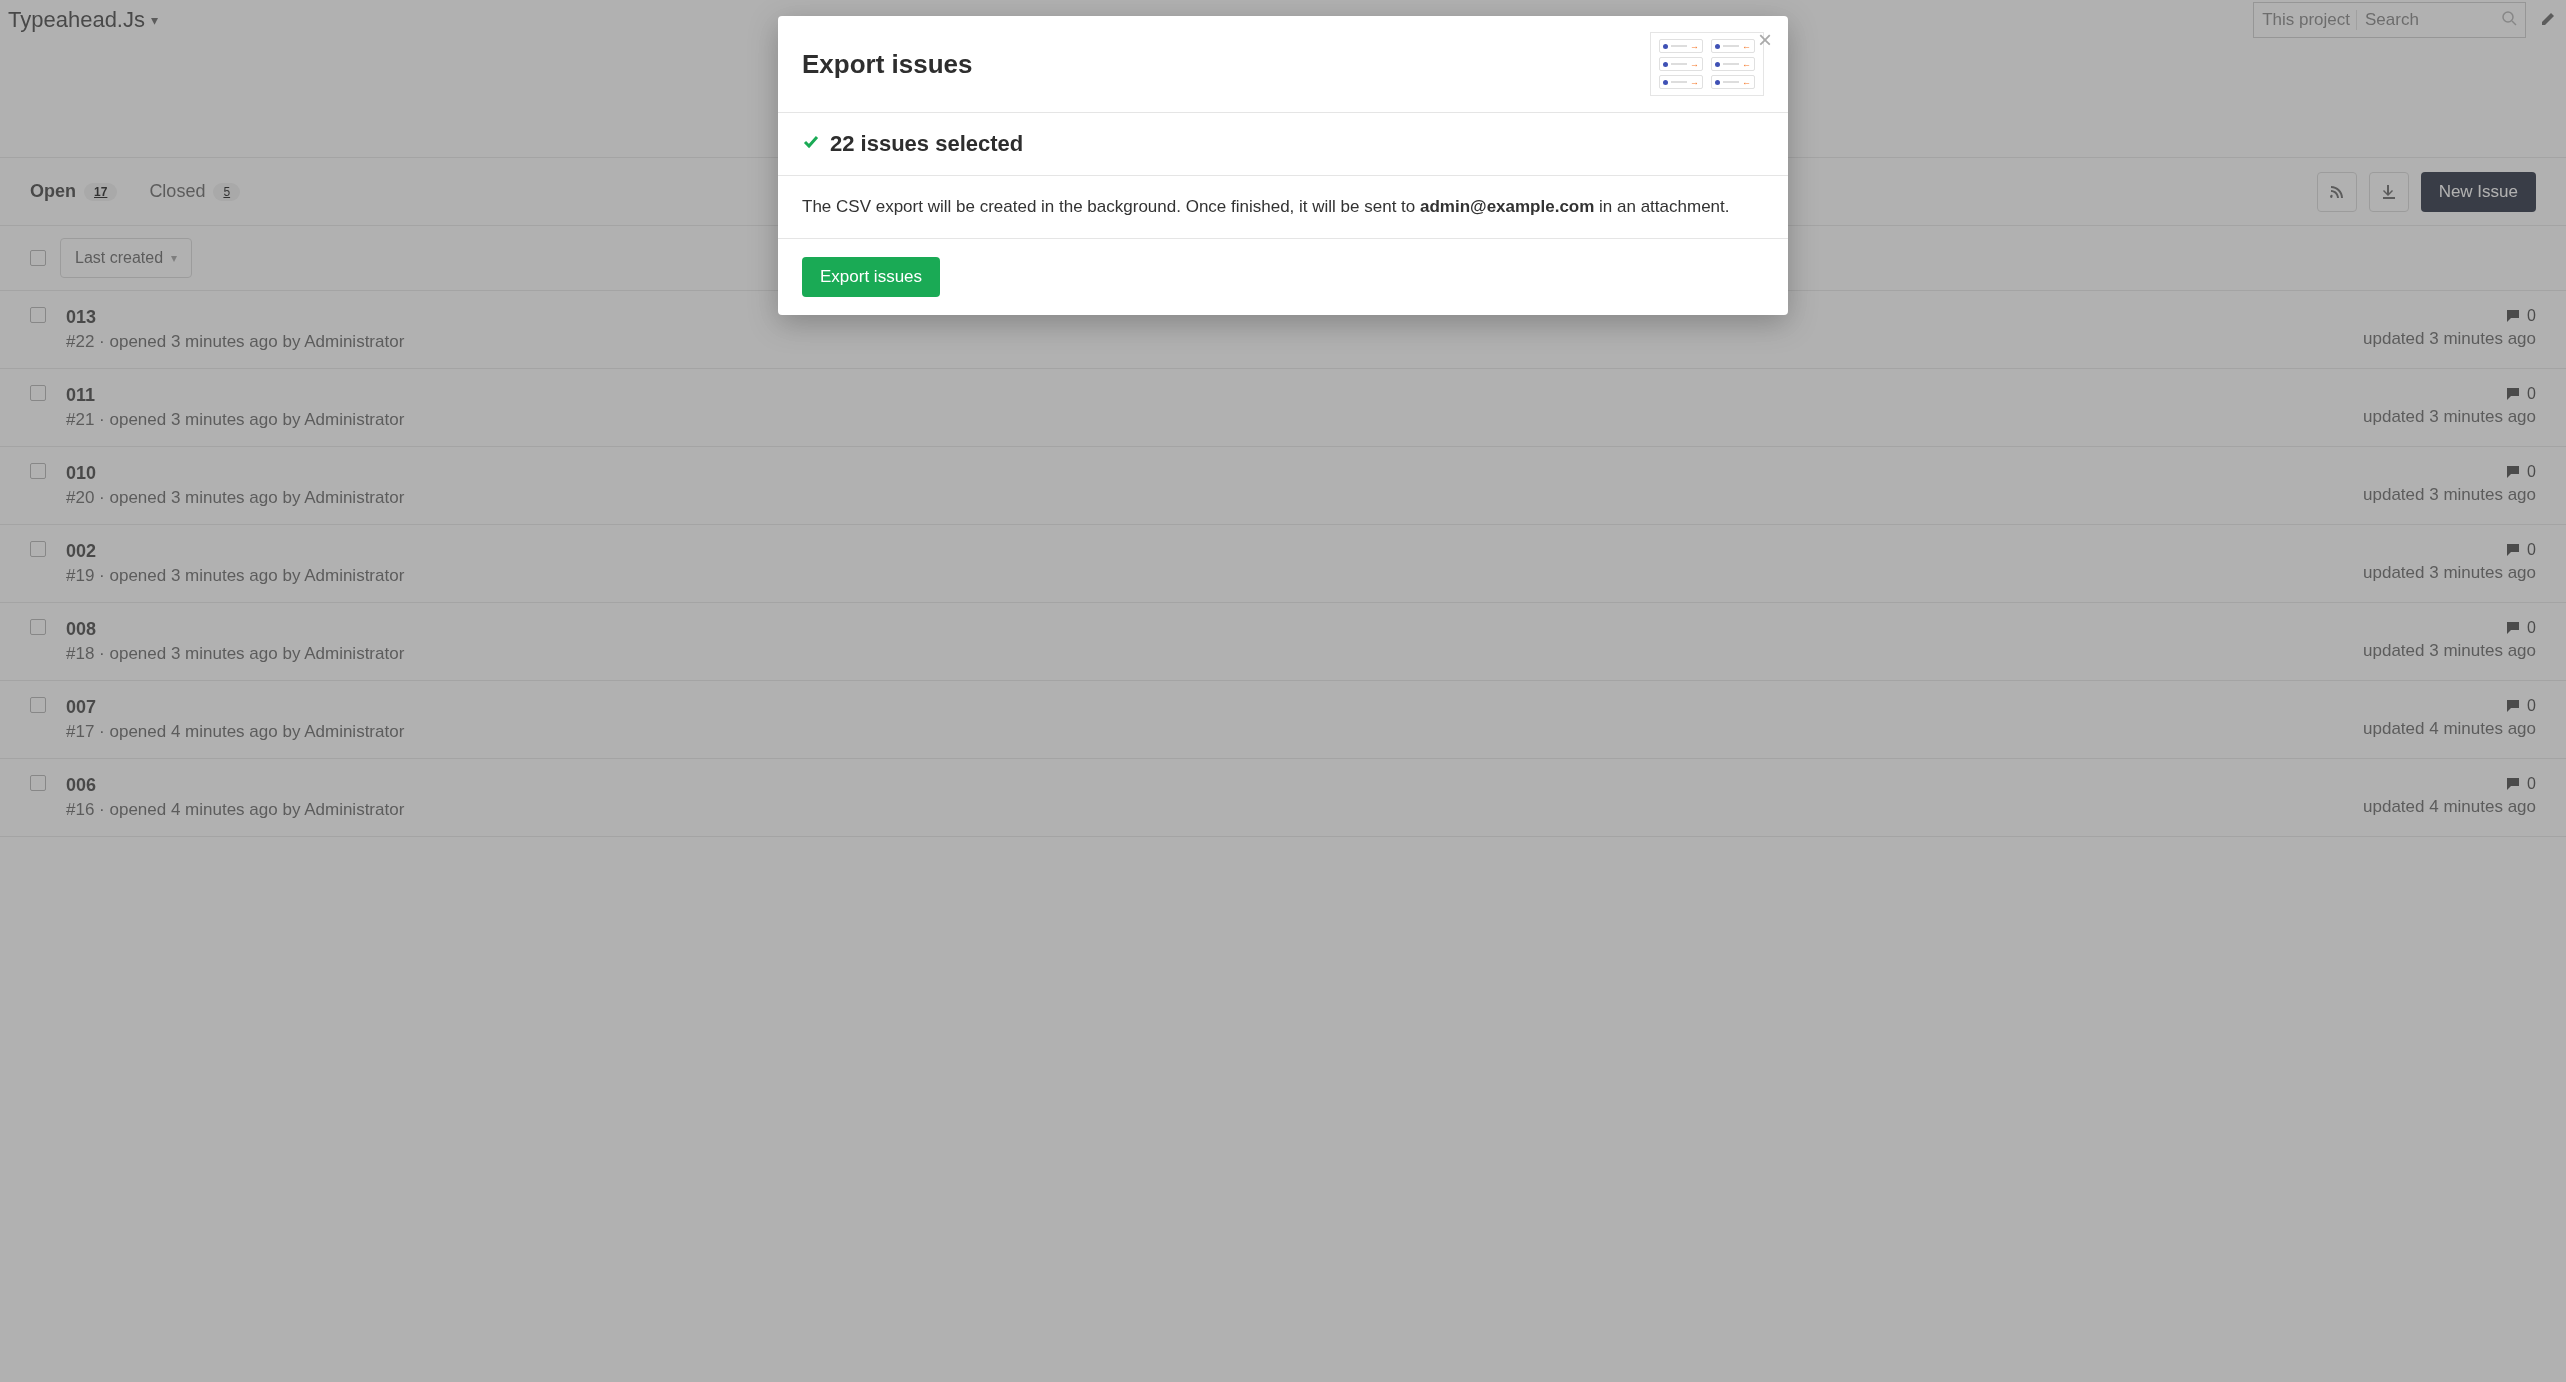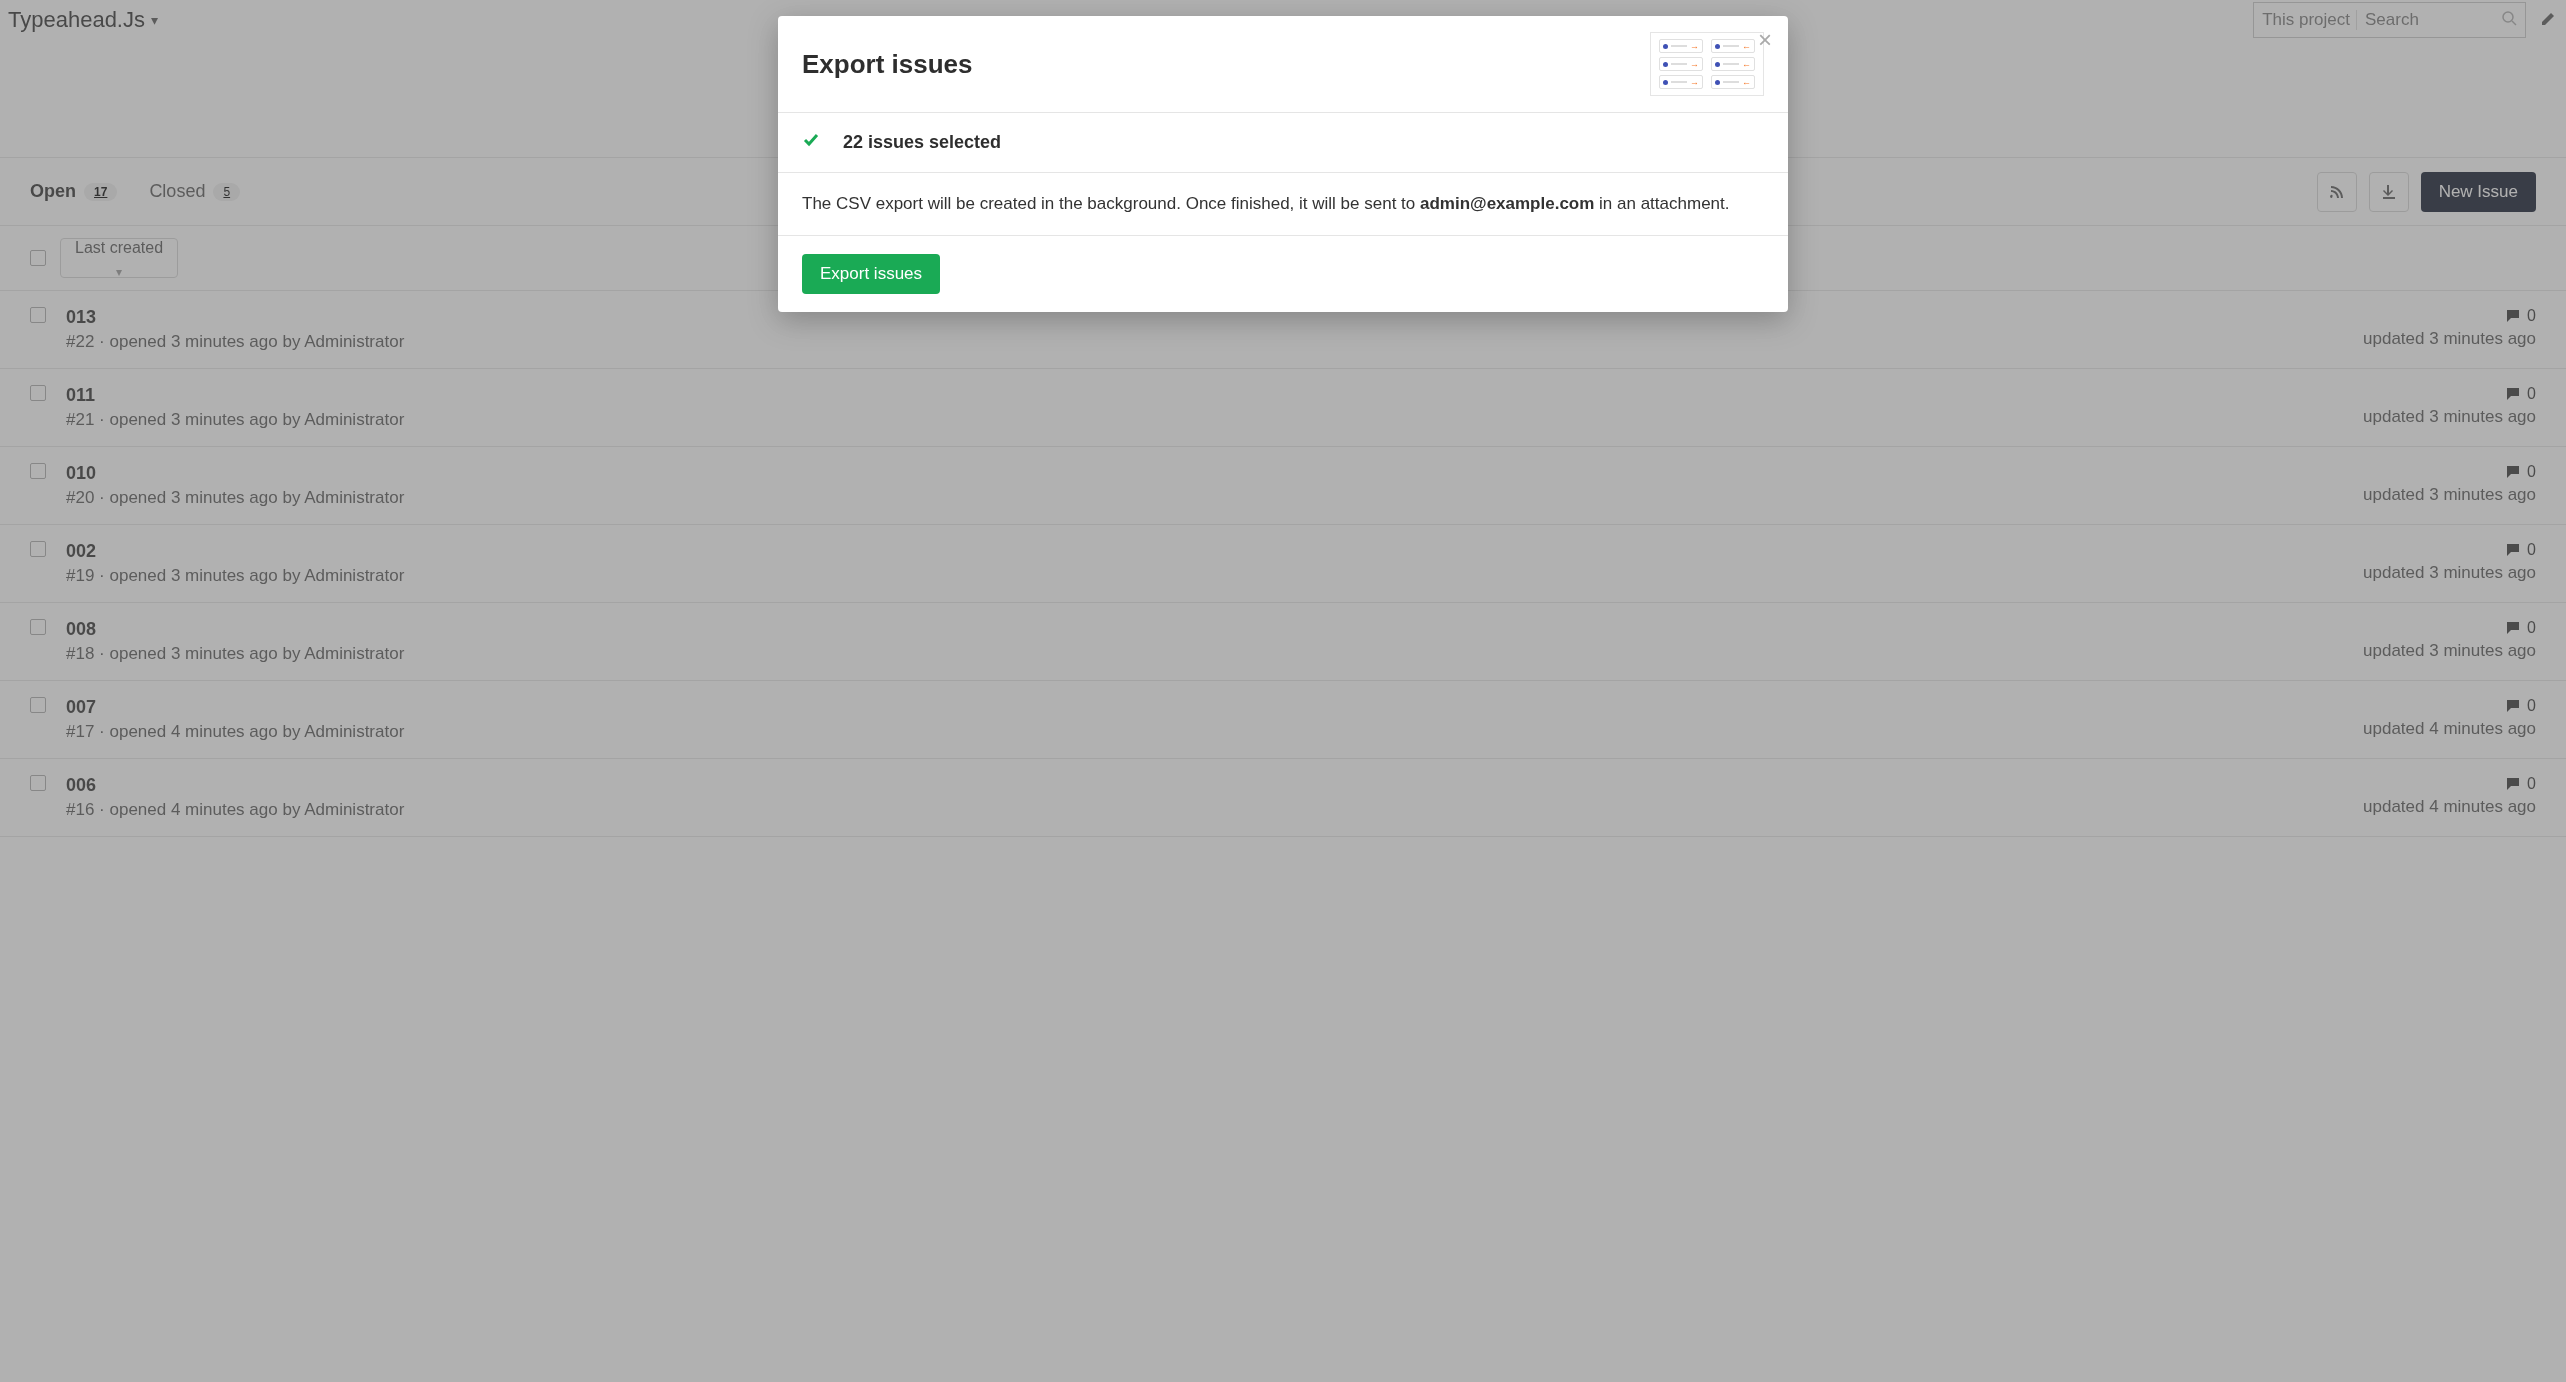--- a/index.html
+++ b/index.html
@@ -132,21 +132,20 @@
 .sort-dd {
   border:1px solid #d5d5d5;
   border-radius:4px;
   height:40px;
   padding:0 14px;
   display:flex;
   align-items:center;
   gap:8px;
   color:#555;
   background:#fff;
-  flex-direction:column;
 }
 
 
 .issue-list { }
 .issue-row {
   display:flex;
   align-items:flex-start;
   justify-content:space-between;
   padding:16px 30px;
   border-bottom:1px solid #e5e5e5;
@@ -203,21 +202,21 @@
   display:flex; align-items:center; gap:3px;
   padding:0 3px;
 }
 .ill-dot-blue { width:5px;height:5px;border-radius:50%;background:#3f51b5; }
 .ill-line { flex:1; height:2px; background:#ddd; }
 .ill-arrow-orange { color:#f5792b; font-size:9px; }
 .modal-section {
   padding:18px 24px;
   border-bottom:1px solid #e5e5e5;
 }
-.selected-line { display:flex; align-items:center; gap:23px; font-weight:700; font-size:18px;}
+.selected-line { display:flex; align-items:flex-end; gap:10px; font-weight:700; font-size:22px;}
 .check-green { color:#1aaa55; }
 .modal-body-text { font-size:17px; color:#333; line-height:1.5; }
 .modal-body-text strong { font-weight:700;text-align:center; }
 .modal-footer { padding:18px 24px; }
 .btn-export {
   background:#1aaa55;
   color:#fff;
   border:none;
   border-radius:4px;
   padding:10px 18px;

